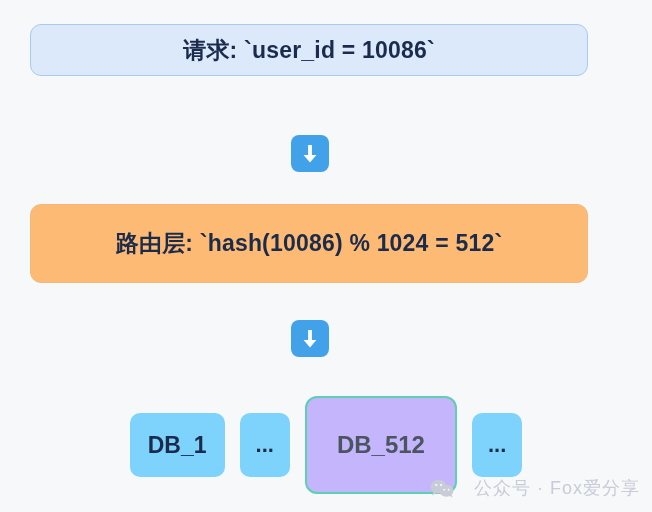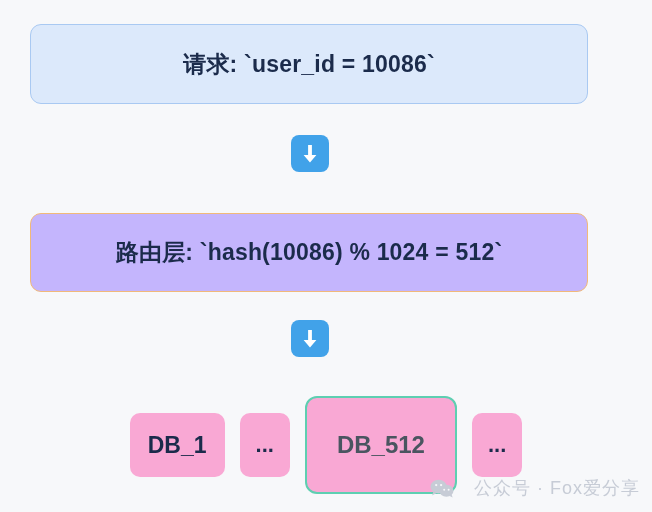--- a/index.html
+++ b/index.html
@@ -29,31 +29,31 @@
     display: flex;
     align-items: center;
     justify-content: center;
     border-radius: 11px;
     font-weight: bold;
     letter-spacing: 0.2px;
   }
 
   .stage-request {
     top: 24px;
-    height: 80px;
+    height: 52px;
     background: #dce9fb;
     border: 1.6px solid #a9c9f2;
     color: #1b2b4b;
     font-size: 23px;
   }
 
   .stage-router {
-    top: 213px;
+    top: 204px;
     height: 79px;
-    background: #c4b5fd;
+    background: #fdba74;
     border: 1.6px solid #f1b97a;
     color: #1b2b4b;
     font-size: 23px;
   }
 
   
   .arrow-badge {
     position: absolute;
     left: 291px;
     width: 38px;
@@ -81,36 +81,36 @@
     gap: 15px;
   }
 
   .shard {
     box-sizing: border-box;
     display: flex;
     align-items: center;
     justify-content: center;
     border-radius: 10px;
     font-weight: bold;
-    background: #f9a8d4;
+    background: #7dd3fc;
     color: #1b2b4b;
     font-size: 23px;
     height: 64px;
     padding: 0 18px;
     min-width: 48px;
   }
 
   .shard.ellipsis {
     font-size: 22px;
     padding: 0 16px;
     min-width: 42px;
   }
 
   .shard.highlight {
-    background: #f9a8d4;
+    background: #c4b5fd;
     border: 2.4px solid #5ecfb1;
     color: #4a5560;
     height: 98px;
     border-radius: 12px;
     padding: 1px 30px;
     font-size: 24px;
   }
 
   
   .watermark {

